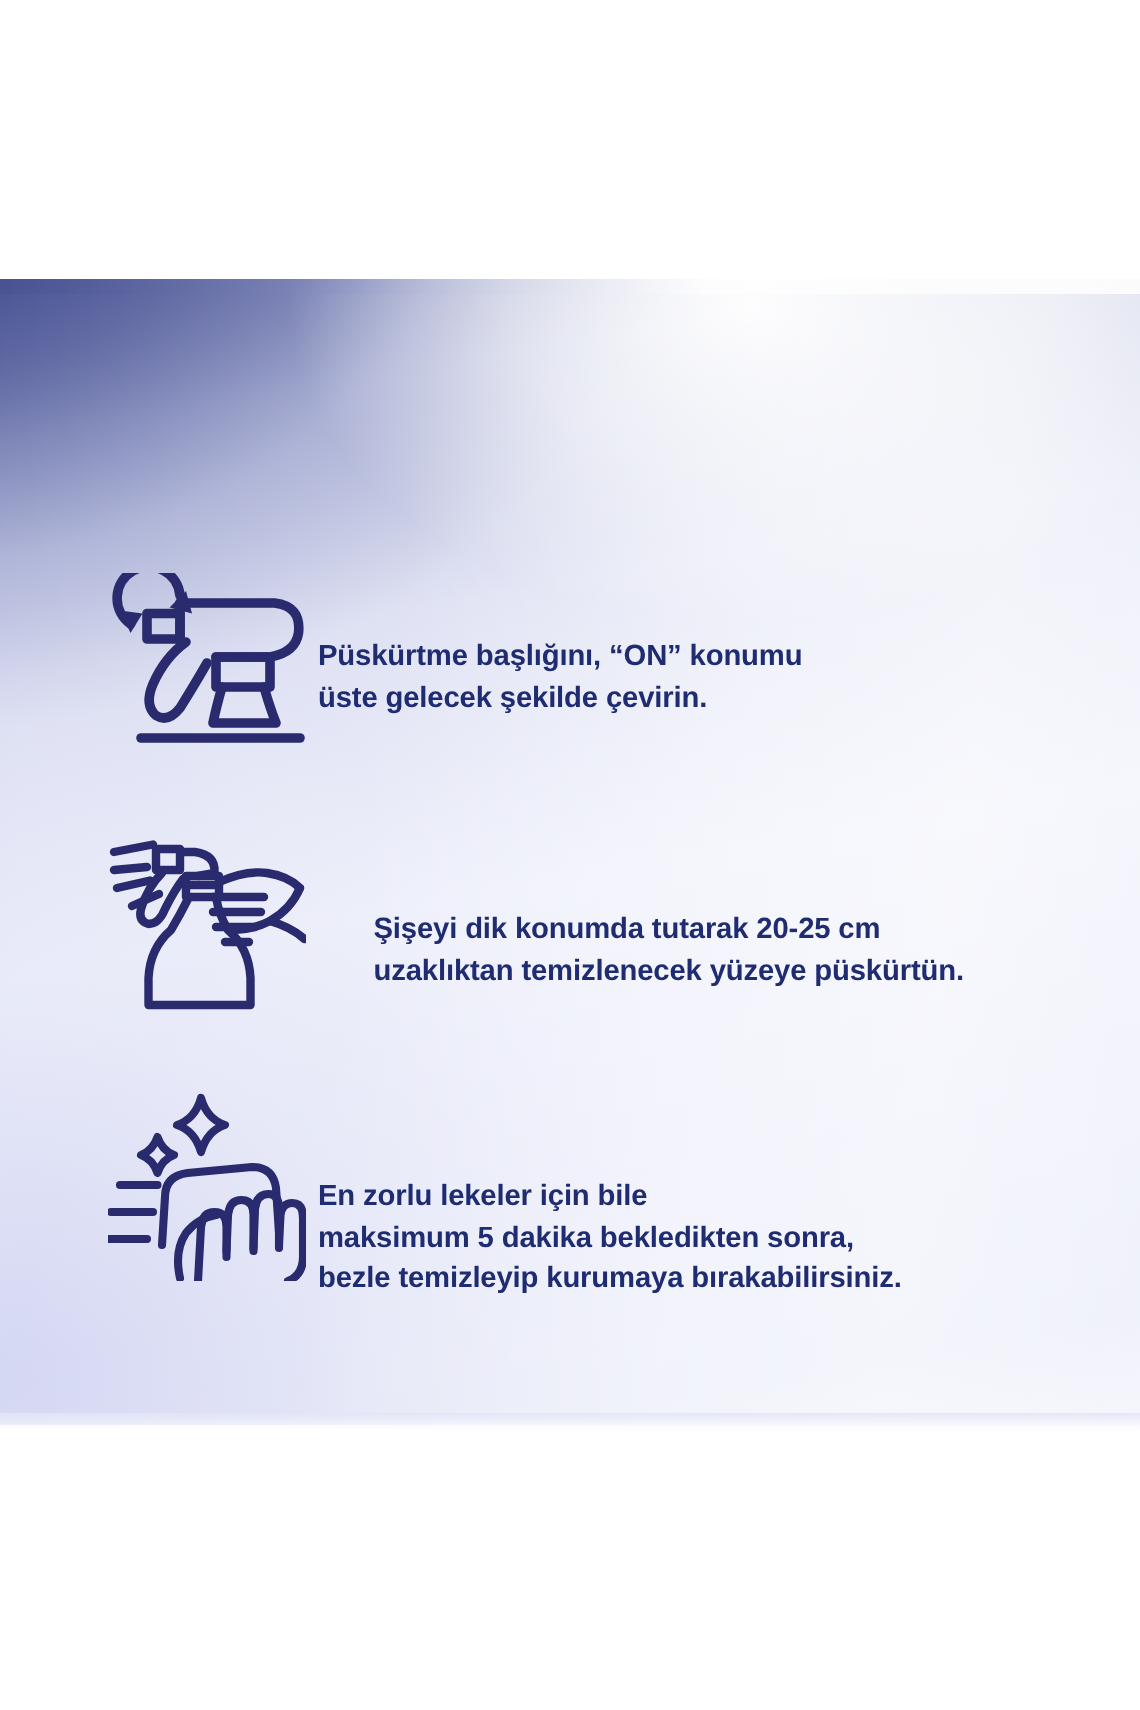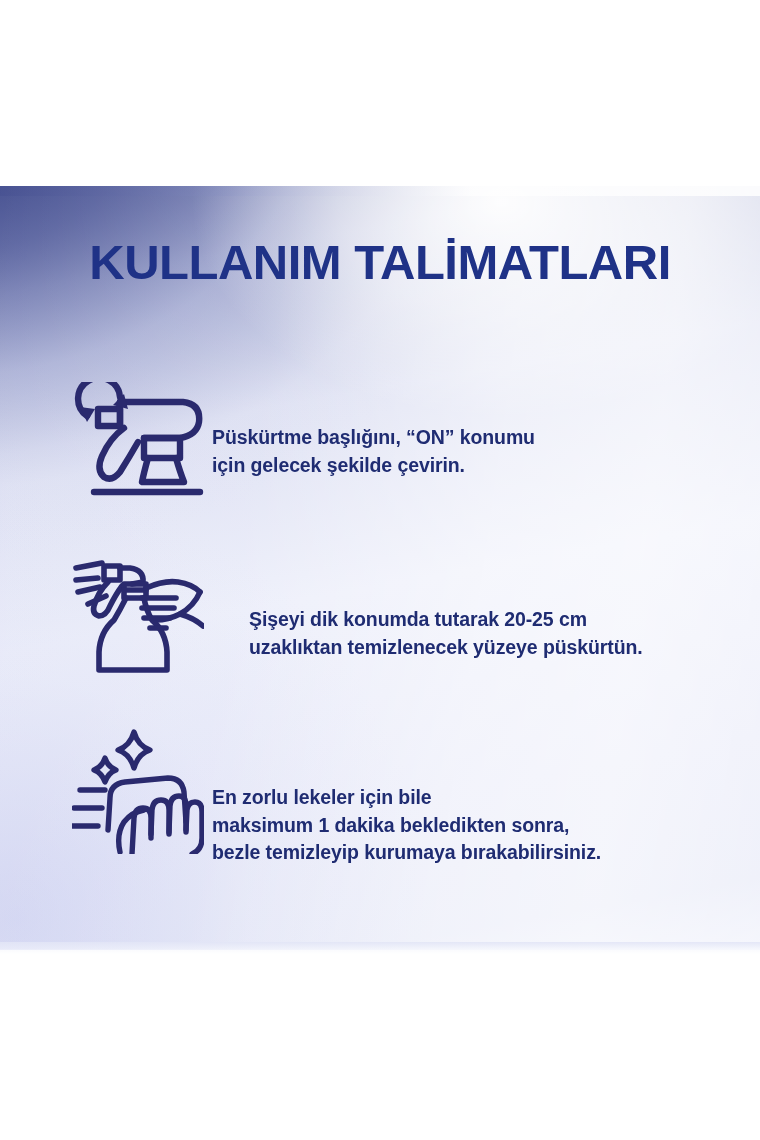--- a/index.html
+++ b/index.html
@@ -161,21 +161,20 @@
 <body>
 
 <div id="stage">
 
   <div id="panel"></div>
   <div id="panel-top-fade"></div>
   <div id="panel-bottom-fade"></div>
 
   <div id="content">
 
-    <div id="title">KULLANIM TALİMATLARI</div>
 
     <div class="step" id="step-1">
       <div class="step-icon">
 
         <svg width="132" height="116" viewBox="0 0 132 116">
           <g fill="none" stroke="#2a2a6e" stroke-width="6.4" stroke-linecap="round" stroke-linejoin="round">
 
             <path d="M15 34 A21 21 0 1 1 48 15"></path>
 
             <path d="M26 27 L26 44 L48 44 L48 27 Z"></path>
@@ -193,21 +192,21 @@
             <path d="M22 110 L128 110"></path>
           </g>
 
           <g fill="#2a2a6e">
             <path d="M15 40 L8 25 L23 27 Z"></path>
             <path d="M52 12 L56 27 L41 23 Z"></path>
           </g>
         </svg>
       </div>
       <div class="step-text">Püskürtme başlığını, “ON” konumu
-için gelecek şekilde çevirin.</div>
+üste gelecek şekilde çevirin.</div>
     </div>
 
     <div class="step" id="step-2">
       <div class="step-icon">
 
         <svg width="132" height="122" viewBox="0 0 132 122">
           <g fill="none" stroke="#2a2a6e" stroke-width="5.6" stroke-linecap="round" stroke-linejoin="round">
 
             <path d="M4 14 L30 9"></path>
             <path d="M4 26 L26 24"></path>
@@ -261,18 +260,18 @@
             <path d="M48 126 Q44 108 52 96 Q60 86 72 84"></path>
 
             <path d="M60 128 L62 92 Q63 82 71 82 Q79 82 79 92 L79 112"></path>
             <path d="M79 108 L80 84 Q81 74 89 74 Q97 74 97 84 L97 108"></path>
             <path d="M97 106 L98 80 Q99 70 107 70 Q114 70 114 80 L114 106"></path>
             <path d="M114 104 L115 84 Q116 76 123 76 Q130 76 130 86 L130 112 Q130 124 120 128"></path>
           </g>
         </svg>
       </div>
       <div class="step-text">En zorlu lekeler için bile
-maksimum 1 dakika bekledikten sonra,
+maksimum 5 dakika bekledikten sonra,
 bezle temizleyip kurumaya bırakabilirsiniz.</div>
     </div>
 
   </div>
 </div>
 
 </body></html>

